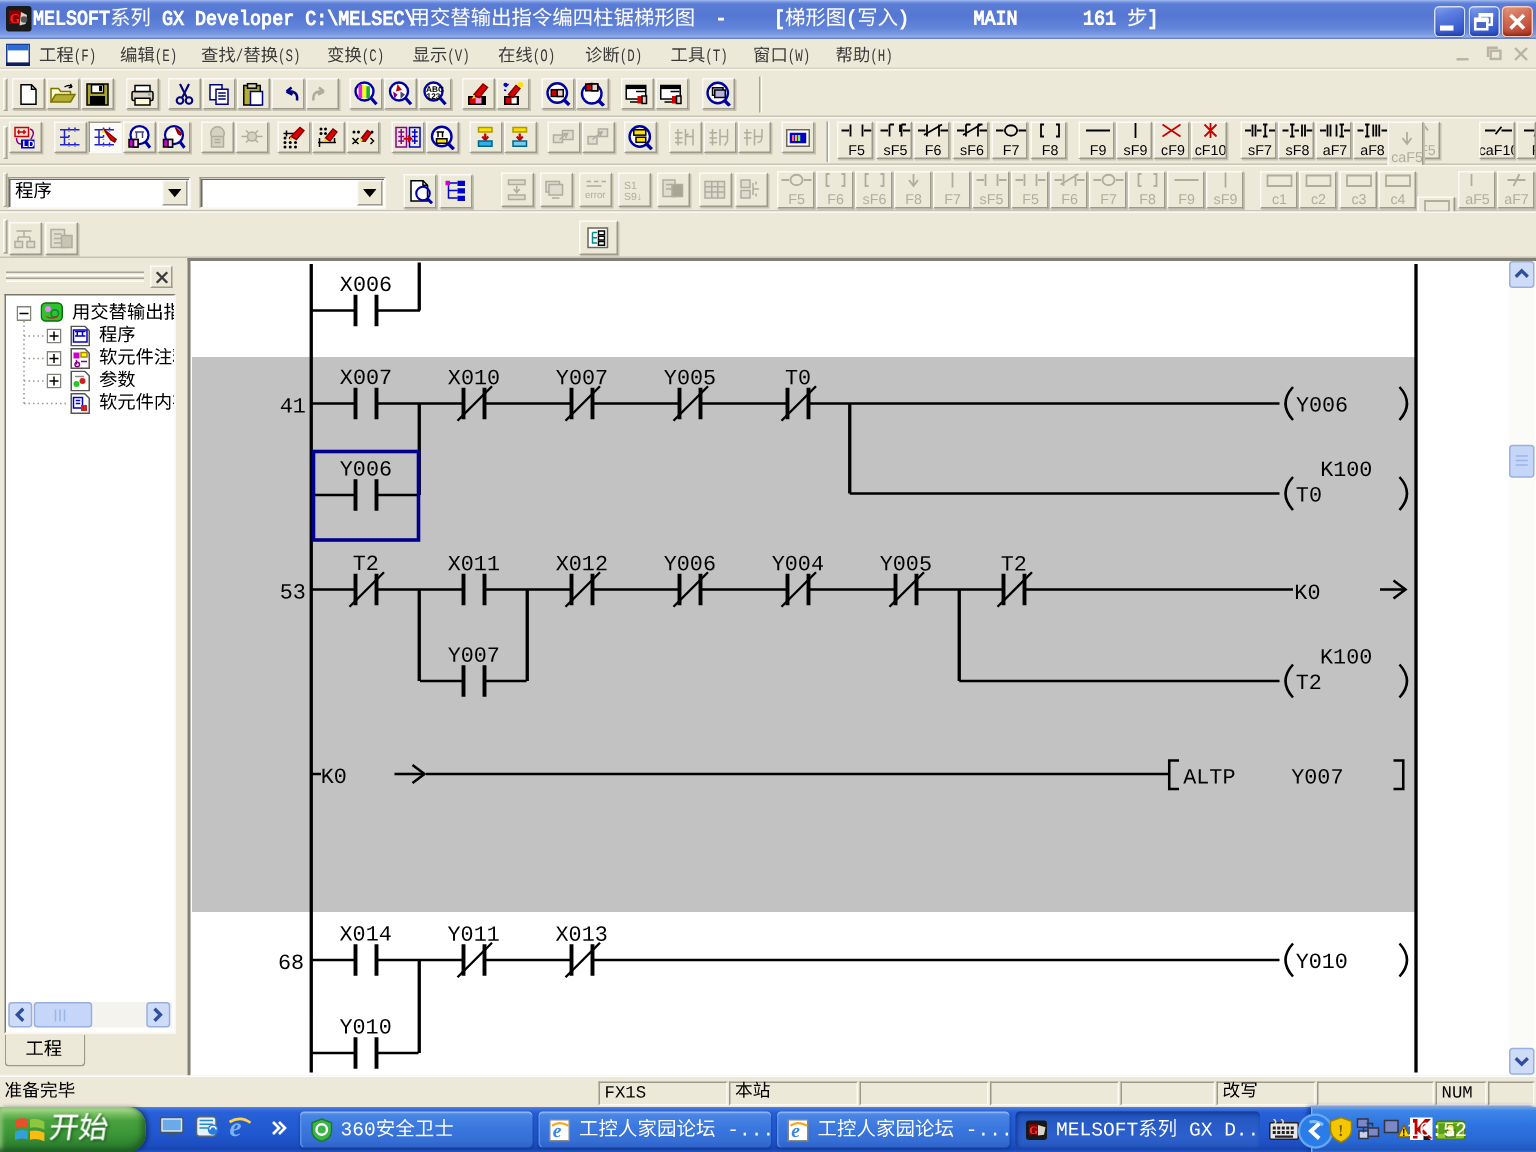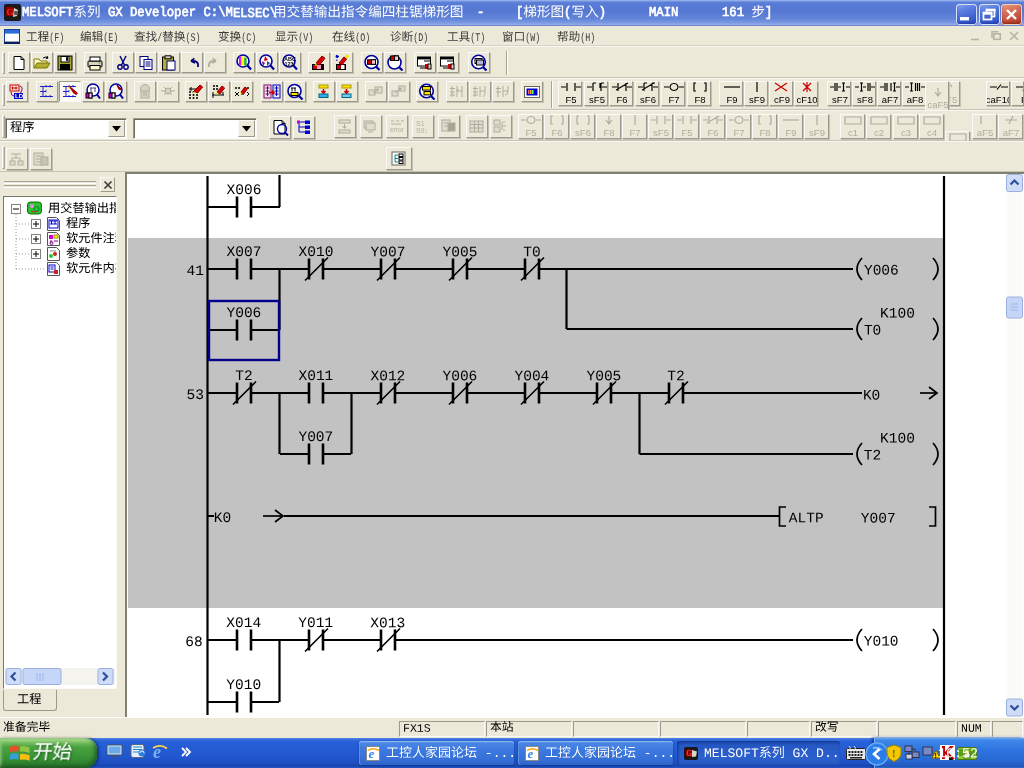--- a/index.html
+++ b/index.html
@@ -1392,20 +1392,37 @@
 <path d="M6 14 h6 m-3 -2 v2" stroke="#456"></path>
 <rect x="25" y="1.5" width="13" height="13" rx="2" fill="#e8f0fc" stroke="#567"></rect>
 <path d="M27 4 h9 M27 6.5 h9 M27 9 h6" stroke="#28c"></path>
 <circle cx="36" cy="10" r="3.5" fill="#2a7de0"></circle>
 <path d="M34 10 a2 2 0 0 1 4 0" stroke="#fff" fill="none"></path>
 <text x="47" y="14.5" font-family="Liberation Serif" font-size="18" font-weight="bold" font-style="italic" fill="#7ab4f4">e</text>
 <path d="M47 5 q7.5 -4.5 14 .5" stroke="#ffd24a" fill="none" stroke-width="1.8"></path>
 <path d="M76 5 l4 4 -4 4 m4 -8 l4 4 -4 4" stroke="#fff" stroke-width="1.8" fill="none"></path>
 </g>
     </svg>
+    <div class="taskbtn" style="left:200px;width:155px">
+      <div class="abs" style="left:6px;top:4px"><svg width="17" height="17">
+          <path d="M8.5 1 L15 3.5 V9 Q15 14 8.5 16 Q2 14 2 9 V3.5 Z" fill="#3cb44a" stroke="#1a7a28"></path>
+          <circle cx="8.5" cy="8" r="3.5" fill="none" stroke="#fff" stroke-width="1.6"></circle>
+        </svg></div>
+      <div class="abs" style="left:27px;top:5px">
+        <svg class="ct" width="78" height="15" viewBox="0 0 78 15">
+          <g fill="#fff" transform="rotate(.03)">
+            <text x="0.0" y="10.9" font-family="Liberation Mono" font-size="13px" textLength="23.5" lengthAdjust="spacingAndGlyphs">360</text>
+            <use href="#u5B89" transform="translate(23.5,10.9) scale(0.13,-0.13)"></use>
+            <use href="#u5168" transform="translate(36.5,10.9) scale(0.13,-0.13)"></use>
+            <use href="#u536B" transform="translate(49.5,10.9) scale(0.13,-0.13)"></use>
+            <use href="#u58EB" transform="translate(62.5,10.9) scale(0.13,-0.13)"></use>
+          </g>
+        </svg>
+      </div>
+    </div>
     <div class="taskbtn" style="left:359px;width:155px">
       <div class="abs" style="left:6px;top:4px"><svg width="17" height="17">
           <rect x="1.5" y="1.5" width="13" height="14" fill="#fff" stroke="#888"></rect>
           <text x="3.5" y="13" font-family="Liberation Serif" font-size="13" font-weight="bold" font-style="italic" fill="#3a86e8">e</text>
           <path d="M3 5.5 q5 -3.5 11 0" stroke="#f4a818" fill="none" stroke-width="1.5"></path>
         </svg></div>
       <div class="abs" style="left:27px;top:5px">
         <svg class="ct" width="133" height="15" viewBox="0 0 133 15">
           <g fill="#fff" transform="rotate(.03)">
             <use href="#u5DE5" transform="translate(0.0,10.9) scale(0.13,-0.13)"></use>

